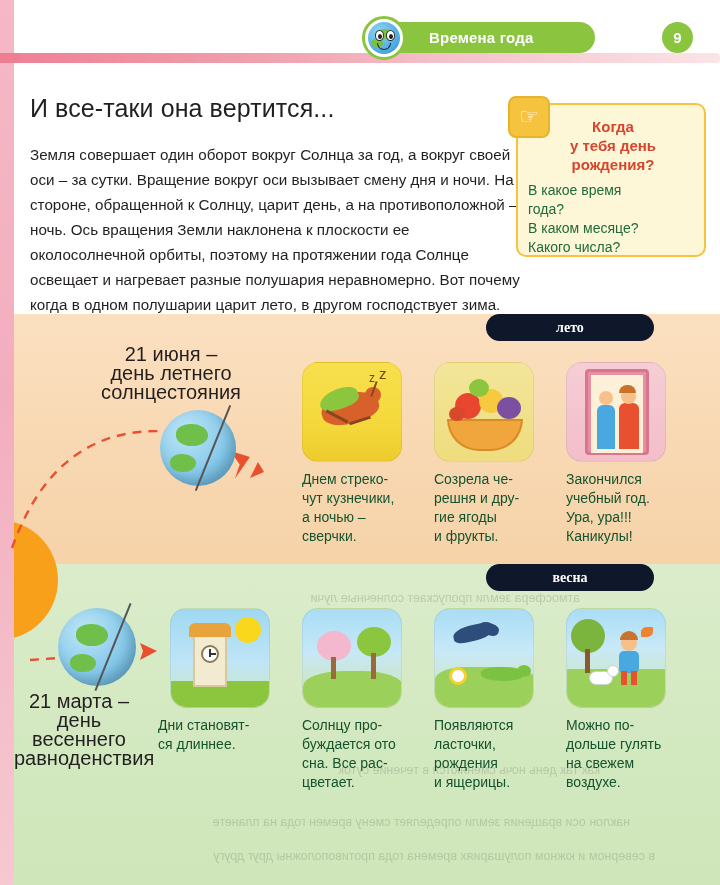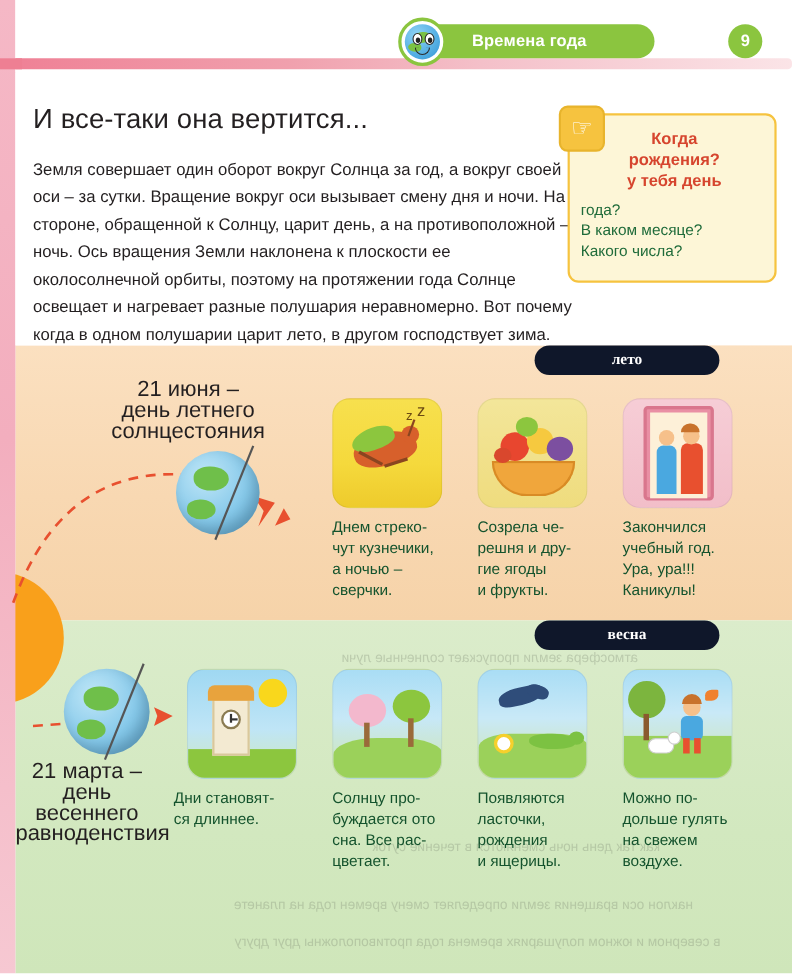--- a/index.html
+++ b/index.html
@@ -244,24 +244,25 @@
   <div class="page-number-circle">9</div>
 
   <div class="intro">
     <div class="headline">И все-таки она вертится...</div>
     <div class="body-text">Земля совершает один оборот вокруг Солнца за год, а вокруг своей оси – за сутки. Вращение вокруг оси вызывает смену дня и ночи. На стороне, обращенной к Солнцу, царит день, а на противоположной – ночь. Ось вращения Земли наклонена к плоскости ее околосолнечной орбиты, поэтому на протяжении года Солнце освещает и нагревает разные полушария неравномерно. Вот почему когда в одном полушарии царит лето, в другом господствует зима.</div>
   </div>
 
   <div class="qbox">
     <div class="qbox-title">
       <div>Когда</div>
+      <div>у тебя день</div>
       <div>рождения?</div>
-      <div>у тебя день</div>
     </div>
     <div class="qbox-lines">
+      <div>В какое время</div>
       <div>года?</div>
       <div>В каком месяце?</div>
       <div>Какого числа?</div>
     </div>
   </div>
   <div class="qbox-hand">☞</div>
 
   <div class="season-tab tab-summer">лето</div>
   <div class="season-tab tab-spring">весна</div>
 

